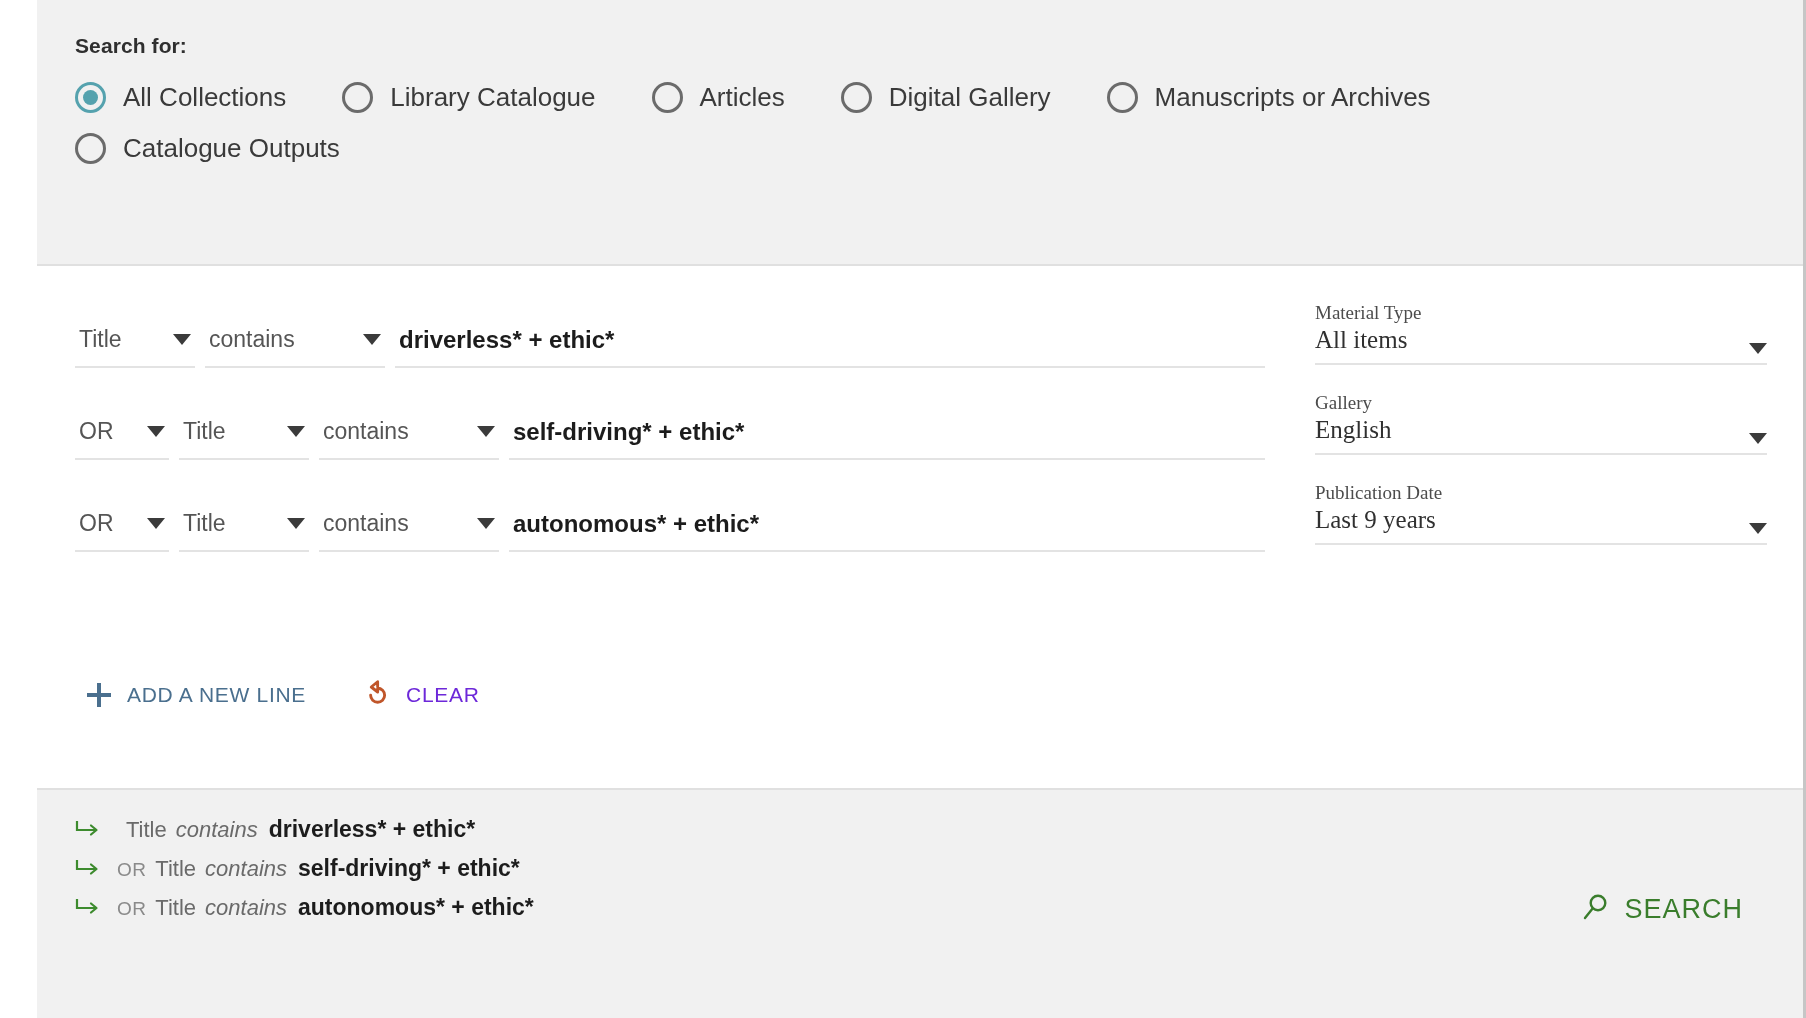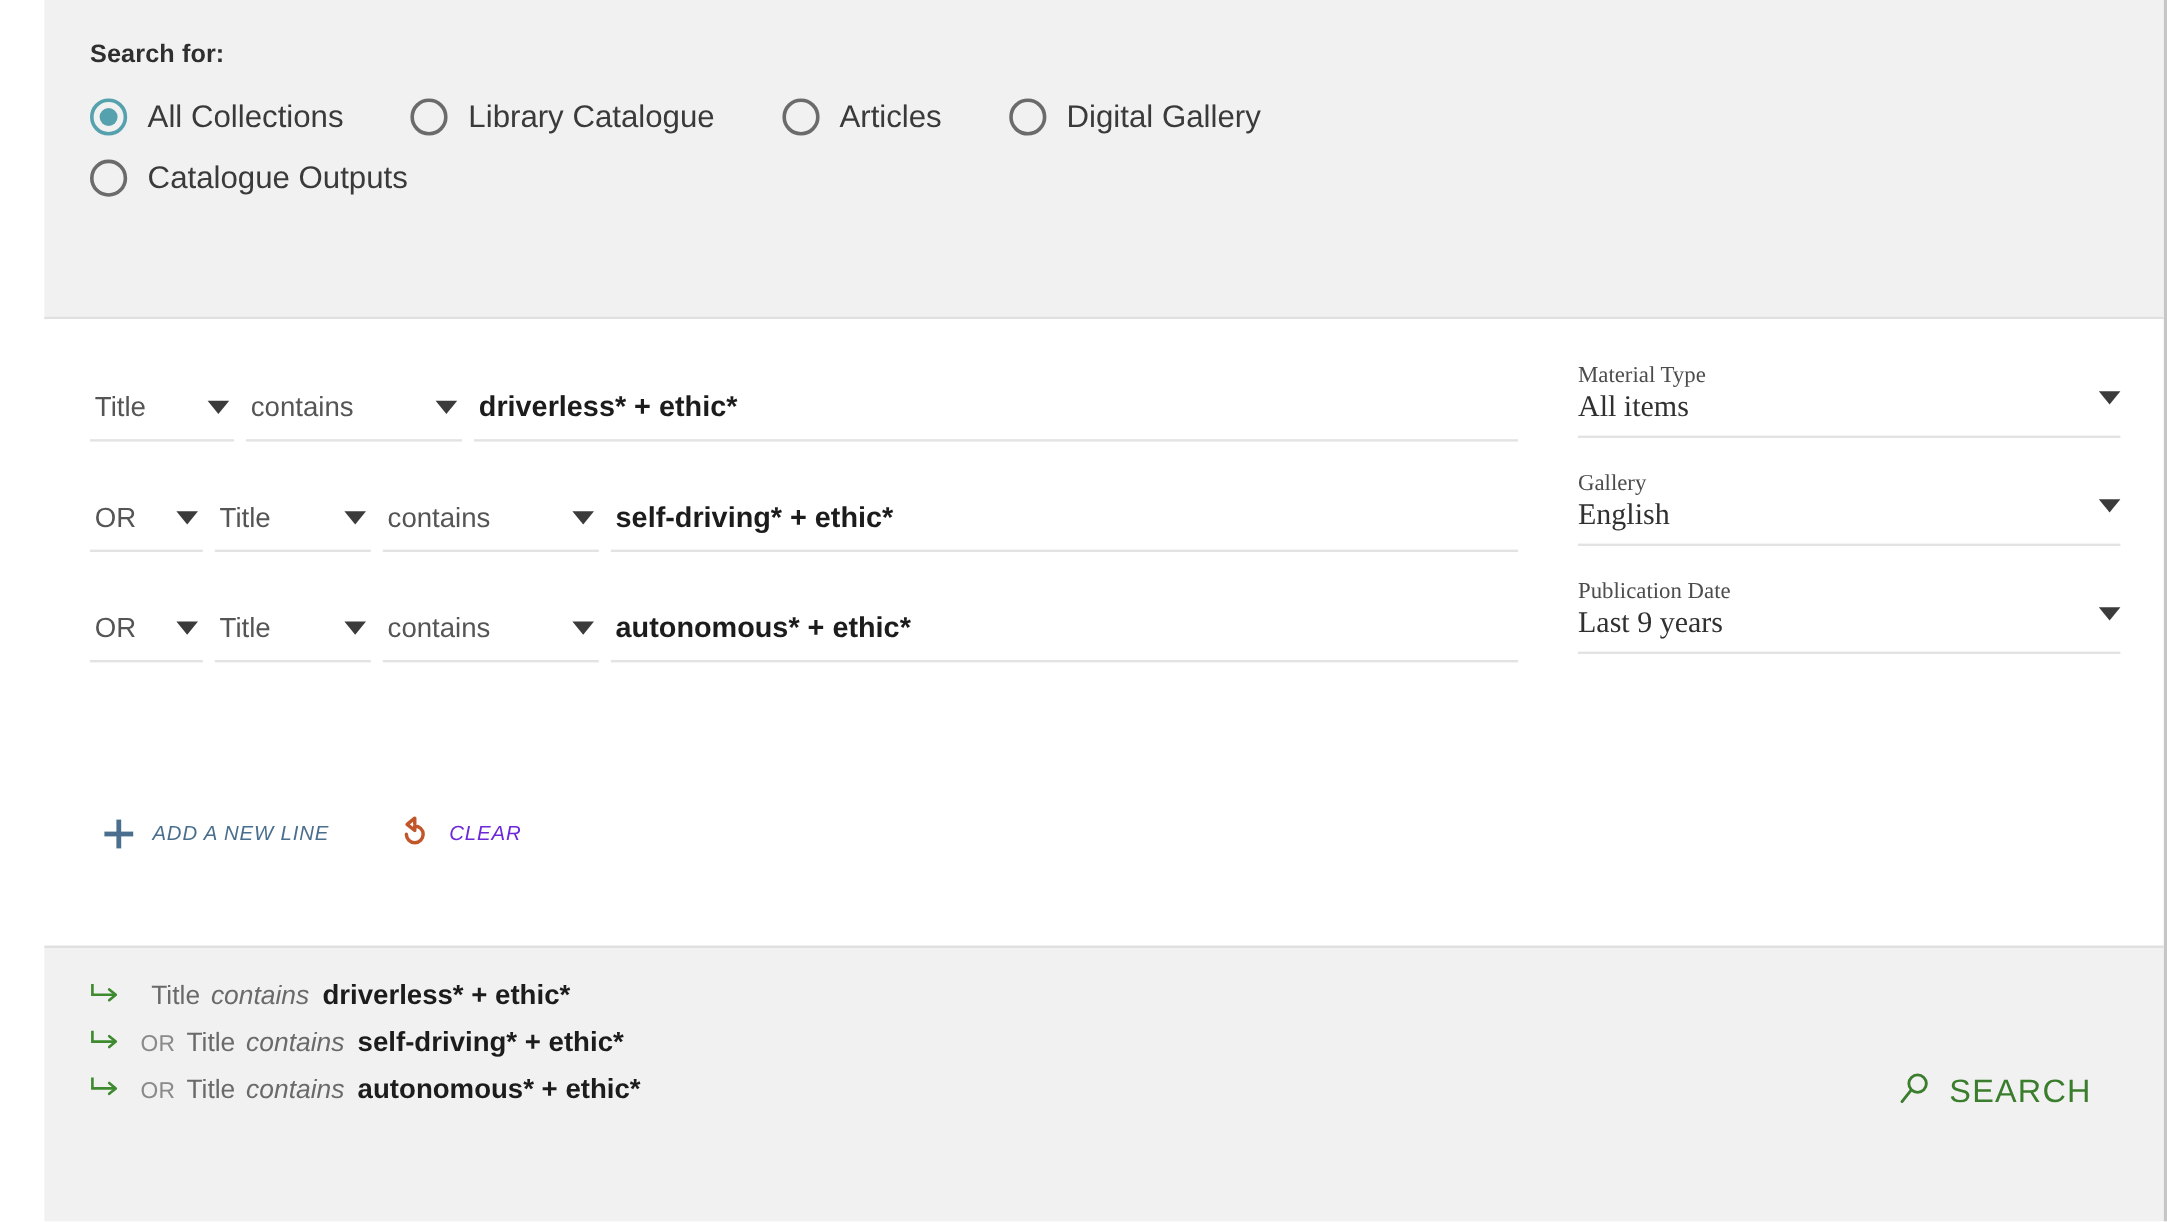--- a/index.html
+++ b/index.html
@@ -136,21 +136,21 @@
     width: 452px;
   }
   .facet { margin-bottom: 27px; font-family: Liberation Serif, serif; }
   .facet-label {
     font-size: 19px;
     color: #4c4c4c;
     margin-bottom: 2px;
   }
   .facet-control {
     display: flex;
-    align-items: flex-start;
+    align-items: flex-end;
     justify-content: space-between;
     border-bottom: 2px solid #e3e3e3;
     padding-bottom: 9px;
     cursor: pointer;
   }
   .facet-value {
     font-size: 25px;
     color: #303030;
   }
 
@@ -165,23 +165,22 @@
     display: flex;
     align-items: center;
     cursor: pointer;
     background: none;
     border: none;
     padding: 0;
   }
   .act.addline { color: #4a6f8e; margin-right: 56px; }
   .act.clear { color: #6d28d9; }
   .act-text {
-    font-size: 17px;
+    font-size: 21px;
     letter-spacing: .7px;
-    font-style: italic;
   }
   .plus-icon {
     position: relative;
     width: 24px; height: 24px;
     margin-right: 16px;
     flex: none;
   }
   .plus-icon:before, .plus-icon:after {
     content: ""; position: absolute; background: #4a6f8e;
   }
@@ -260,20 +259,24 @@
         <span class="radio-outer"></span>
         <span class="radio-text">Library Catalogue</span>
       </div>
       <div class="radio-item">
         <span class="radio-outer"></span>
         <span class="radio-text">Articles</span>
       </div>
       <div class="radio-item">
         <span class="radio-outer"></span>
         <span class="radio-text">Digital Gallery</span>
+      </div>
+      <div class="radio-item">
+        <span class="radio-outer"></span>
+        <span class="radio-text">Manuscripts or Archives</span>
       </div>
     </div>
 
     <div class="radio-row second">
       <div class="radio-item">
         <span class="radio-outer"></span>
         <span class="radio-text">Catalogue Outputs</span>
       </div>
     </div>
   </div>

